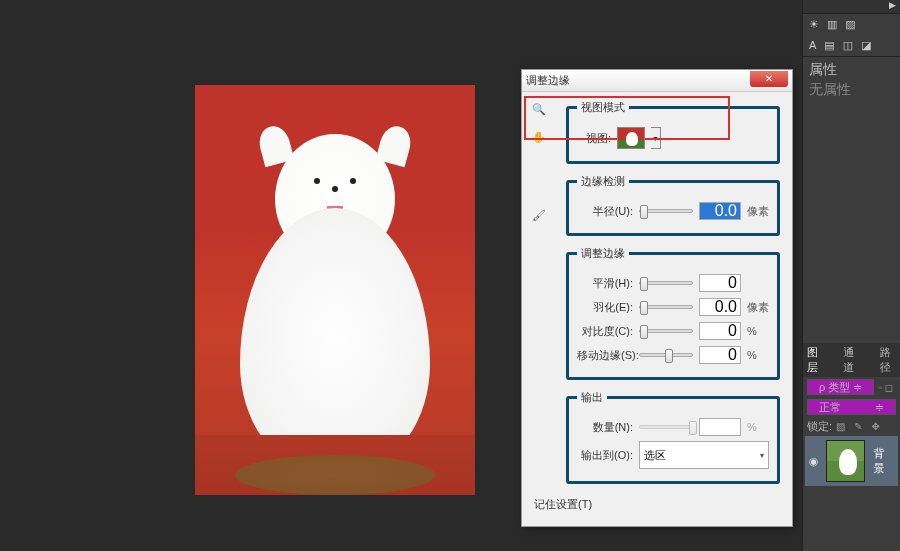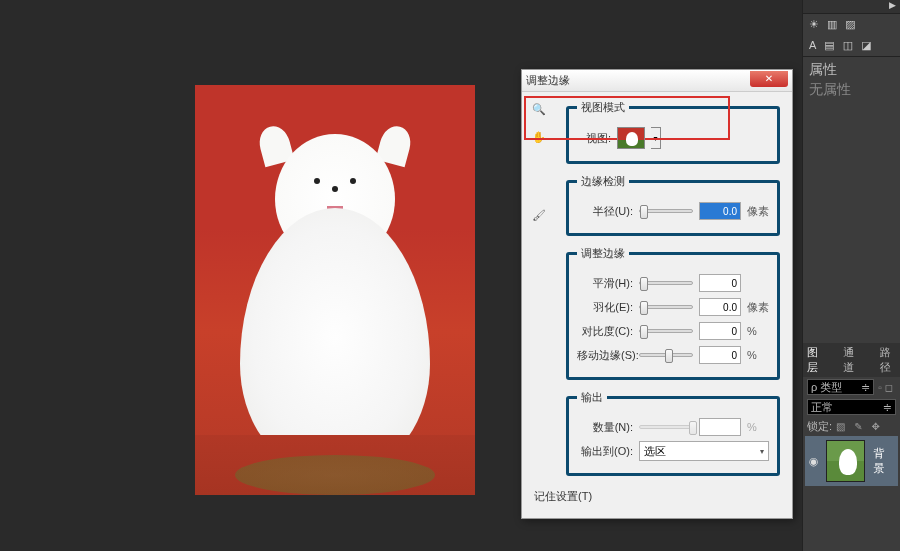--- a/index.html
+++ b/index.html
@@ -26,42 +26,42 @@
 .dlg-body{padding:8px 12px;position:relative}
 .tool-col{position:absolute;left:8px;top:8px;display:flex;flex-direction:column;gap:10px}
 .tool-icon{width:18px;height:18px;display:flex;align-items:center;justify-content:center;color:#555}
 fieldset{border:3px solid #0c4a6e;border-radius:3px;margin-bottom:10px;padding:8px 8px 8px 8px;margin-left:32px}
 legend{font-size:11px;color:#333;padding:0 4px}
 .row{display:flex;align-items:center;gap:6px;margin:4px 0;min-height:20px}
 .row label{color:#333;font-size:11px;white-space:nowrap}
 .row .lbl-r{text-align:right;width:56px}
 .slider{flex:1;height:4px;background:#ddd;border:1px solid #aaa;border-radius:2px;position:relative}
 .slider-thumb{position:absolute;left:0;top:-5px;width:8px;height:14px;background:linear-gradient(180deg,#fafafa,#ddd);border:1px solid #888;border-radius:2px}
-.num-input{width:42px;height:18px;border:1px solid #aaa;background:#fff;text-align:right;padding:0 3px;font-size:10px}
+.num-input{width:42px;height:18px;border:1px solid #aaa;background:#fff;text-align:right;padding:0 3px;font-size:16px}
 .num-input.hl{background:#2a7ad4;color:#fff}
 .unit{width:22px;color:#555}
 .chk{width:12px;height:12px;border:1px solid #888;background:#fff;display:inline-block}
 .view-thumb{width:28px;height:22px;border:1px solid #888;background:linear-gradient(180deg,#bf342a 60%,#4a7a2a 60%);position:relative;display:inline-block}
 .view-thumb::after{content:"";position:absolute;left:8px;top:4px;width:12px;height:14px;background:#fff;border-radius:50% 50% 40% 40%}
 .view-dd{width:10px;height:22px;border:1px solid #888;border-left:none;background:#eee;display:inline-flex;align-items:center;justify-content:center;font-size:8px}
 .highlight-box{position:absolute;border:2px solid #d9302c;pointer-events:none}
-.select{flex:1;height:20px;border:1px solid #aaa;background:#fff;display:flex;align-items:center;padding:0 4px;justify-content:space-between}
+.select{flex:1;height:28px;border:1px solid #aaa;background:#fff;display:flex;align-items:center;padding:0 4px;justify-content:space-between}
 .select .dd{font-size:8px;color:#555}
 .disabled{color:#aaa}
 
 .right-panel{position:absolute;right:0;top:0;width:98px;height:551px;background:#3c3c3c;border-left:1px solid #222;color:#bbb}
 .rp-top{height:14px;background:#323232;border-bottom:1px solid #222;display:flex;justify-content:flex-end;padding:0 4px}
 .rp-top span{font-size:9px;color:#ccc}
 .rp-icons{display:flex;gap:8px;padding:4px 6px;font-size:12px;color:#ccc;flex-wrap:wrap}
 .rp-section{border-top:1px solid #222;padding:4px 6px}
 .rp-label{font-size:14px;color:#bbb;margin-bottom:2px}
 .rp-tabs{display:flex;gap:20px;background:#323232;padding:2px 4px;font-size:10px}
 .rp-tabs .active{color:#eee}
 .rp-row{display:flex;align-items:center;gap:4px;padding:2px 4px;font-size:10px}
-.rp-dd{flex:1;height:16px;background:#000000;border:1px solid #555;display:flex;align-items:center;padding:0 3px;justify-content:space-between;font-size:9px}
+.rp-dd{flex:1;height:16px;background:#a21caf;border:1px solid #555;display:flex;align-items:center;padding:0 11px;justify-content:space-between;font-size:9px}
 .layer-thumb{width:42px;height:42px;background:linear-gradient(180deg,#6a9a4a 50%,#5a8a3a 50%);border:1px solid #222;position:relative;margin:4px}
 .layer-thumb::after{content:"";position:absolute;left:12px;top:8px;width:18px;height:26px;background:#fff;border-radius:50% 50% 40% 40%}
 .layer-row{display:flex;align-items:center;background:#5a6a7a;margin:0 2px}
 .eye{width:18px;color:#ddd;text-align:center}
 .mini-icons{font-size:10px;color:#999;letter-spacing:3px}
 </style>
 </head>
 <body>
 
 <div class="canvas-area">

